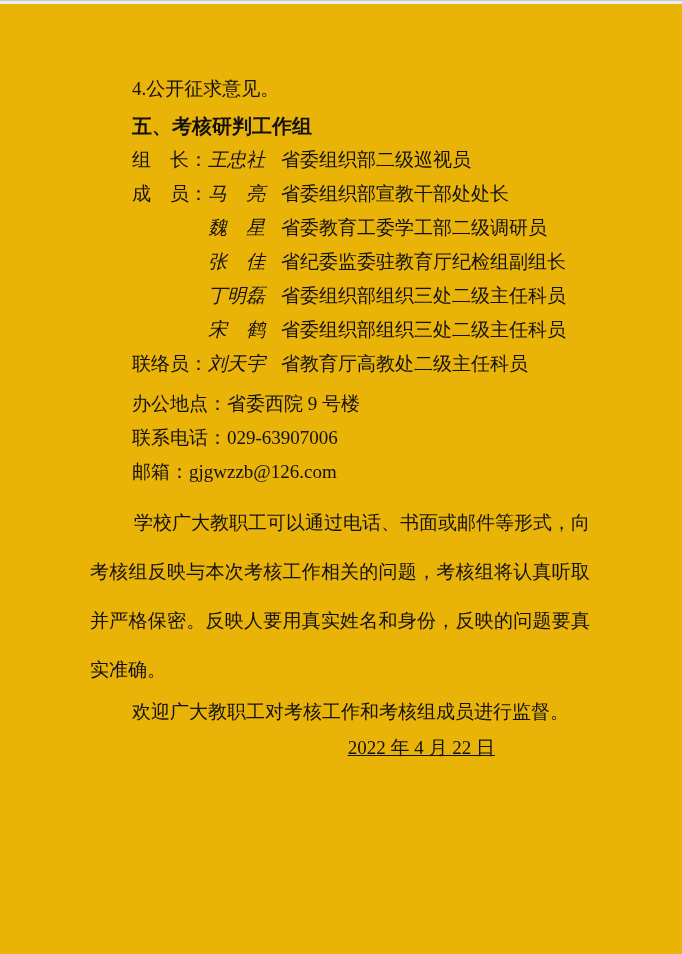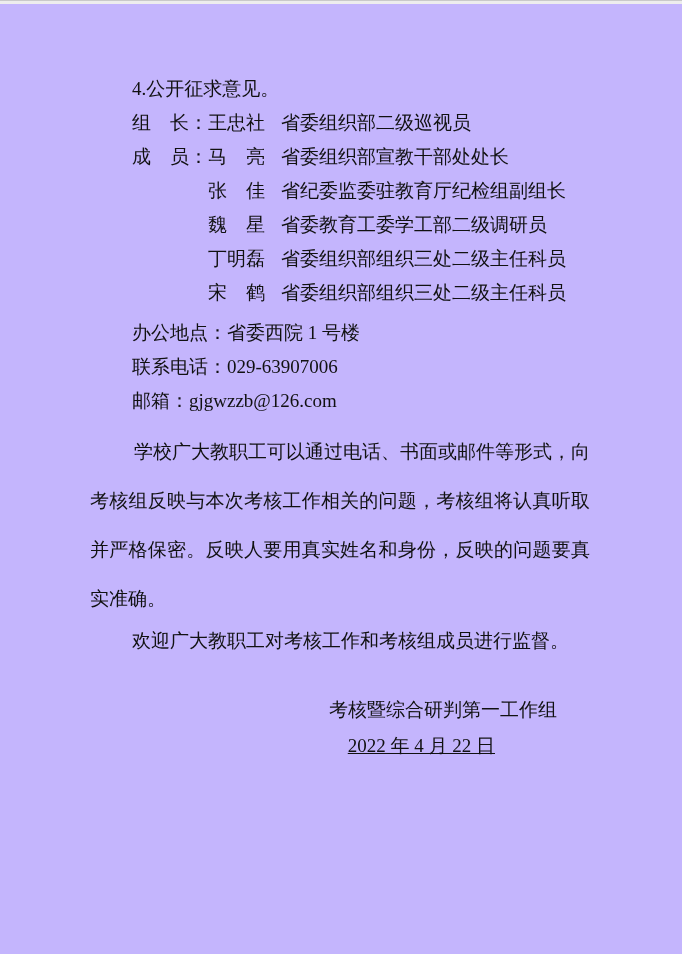--- a/index.html
+++ b/index.html
@@ -4,21 +4,21 @@
 <style>
   html, body {
     margin: 0;
     padding: 0;
     background: #ffffff;
   }
   .page {
     position: relative;
     width: 682px;
     height: 954px;
-    background: #c4b5fd;
+    background: #eab308;
     overflow: hidden;
     color: #111111;
     font-family: "Liberation Serif", serif;
     font-size: 19px;
     line-height: 34px;
   }
   .top-strip {
     height: 4px;
     background: #ededed;
     border-top: 1px solid #c9c9c9;
@@ -49,20 +49,21 @@
     font-weight: 400;
     width: 76px;
     flex: 0 0 76px;
     white-space: pre;
   }
   .row .name {
     width: 58px;
     flex: 0 0 58px;
     margin-right: 15px;
     white-space: pre;
+    font-style: italic;
   }
   .contact {
     margin-left: 42px;
     line-height: 34px;
     white-space: nowrap;
   }
   .contact.first {
     margin-top: 6px;
   }
   .para {
@@ -93,63 +94,68 @@
 </head>
 <body>
 
 <div class="page">
   <div class="top-strip"></div>
 
   <div class="content">
 
     <div class="indent2">4.公开征求意见。</div>
 
+    <div class="heading">五、考核研判工作组</div>
 
     <div class="row">
       <span class="lbl">组　长：</span>
       <span class="name">王忠社</span>
       <span class="title">省委组织部二级巡视员</span>
     </div>
 
     <div class="row">
       <span class="lbl">成　员：</span>
       <span class="name">马　亮</span>
       <span class="title">省委组织部宣教干部处处长</span>
     </div>
 
     <div class="row">
       <span class="lbl"></span>
-      <span class="name">张　佳</span>
-      <span class="title">省纪委监委驻教育厅纪检组副组长</span>
+      <span class="name">魏　星</span>
+      <span class="title">省委教育工委学工部二级调研员</span>
     </div>
 
     <div class="row">
       <span class="lbl"></span>
-      <span class="name">魏　星</span>
-      <span class="title">省委教育工委学工部二级调研员</span>
+      <span class="name">张　佳</span>
+      <span class="title">省纪委监委驻教育厅纪检组副组长</span>
     </div>
 
     <div class="row">
       <span class="lbl"></span>
       <span class="name">丁明磊</span>
       <span class="title">省委组织部组织三处二级主任科员</span>
     </div>
 
     <div class="row">
       <span class="lbl"></span>
       <span class="name">宋　鹤</span>
       <span class="title">省委组织部组织三处二级主任科员</span>
     </div>
 
+    <div class="row">
+      <span class="lbl">联络员：</span>
+      <span class="name">刘天宇</span>
+      <span class="title">省教育厅高教处二级主任科员</span>
+    </div>
 
-    <div class="contact first">办公地点：省委西院 1 号楼</div>
+    <div class="contact first">办公地点：省委西院 9 号楼</div>
     <div class="contact">联系电话：029-63907006</div>
     <div class="contact">邮箱：gjgwzzb@126.com</div>
 
     <p class="para">学校广大教职工可以通过电话、书面或邮件等形式，向考核组反映与本次考核工作相关的问题，考核组将认真听取并严格保密。反映人要用真实姓名和身份，反映的问题要真实准确。</p>
 
     <div class="welcome">欢迎广大教职工对考核工作和考核组成员进行监督。</div>
 
-    <div class="sig">考核暨综合研判第一工作组</div>
     <div class="date">2022 年 4 月 22 日</div>
 
   </div>
 </div>
 
 </body></html>

